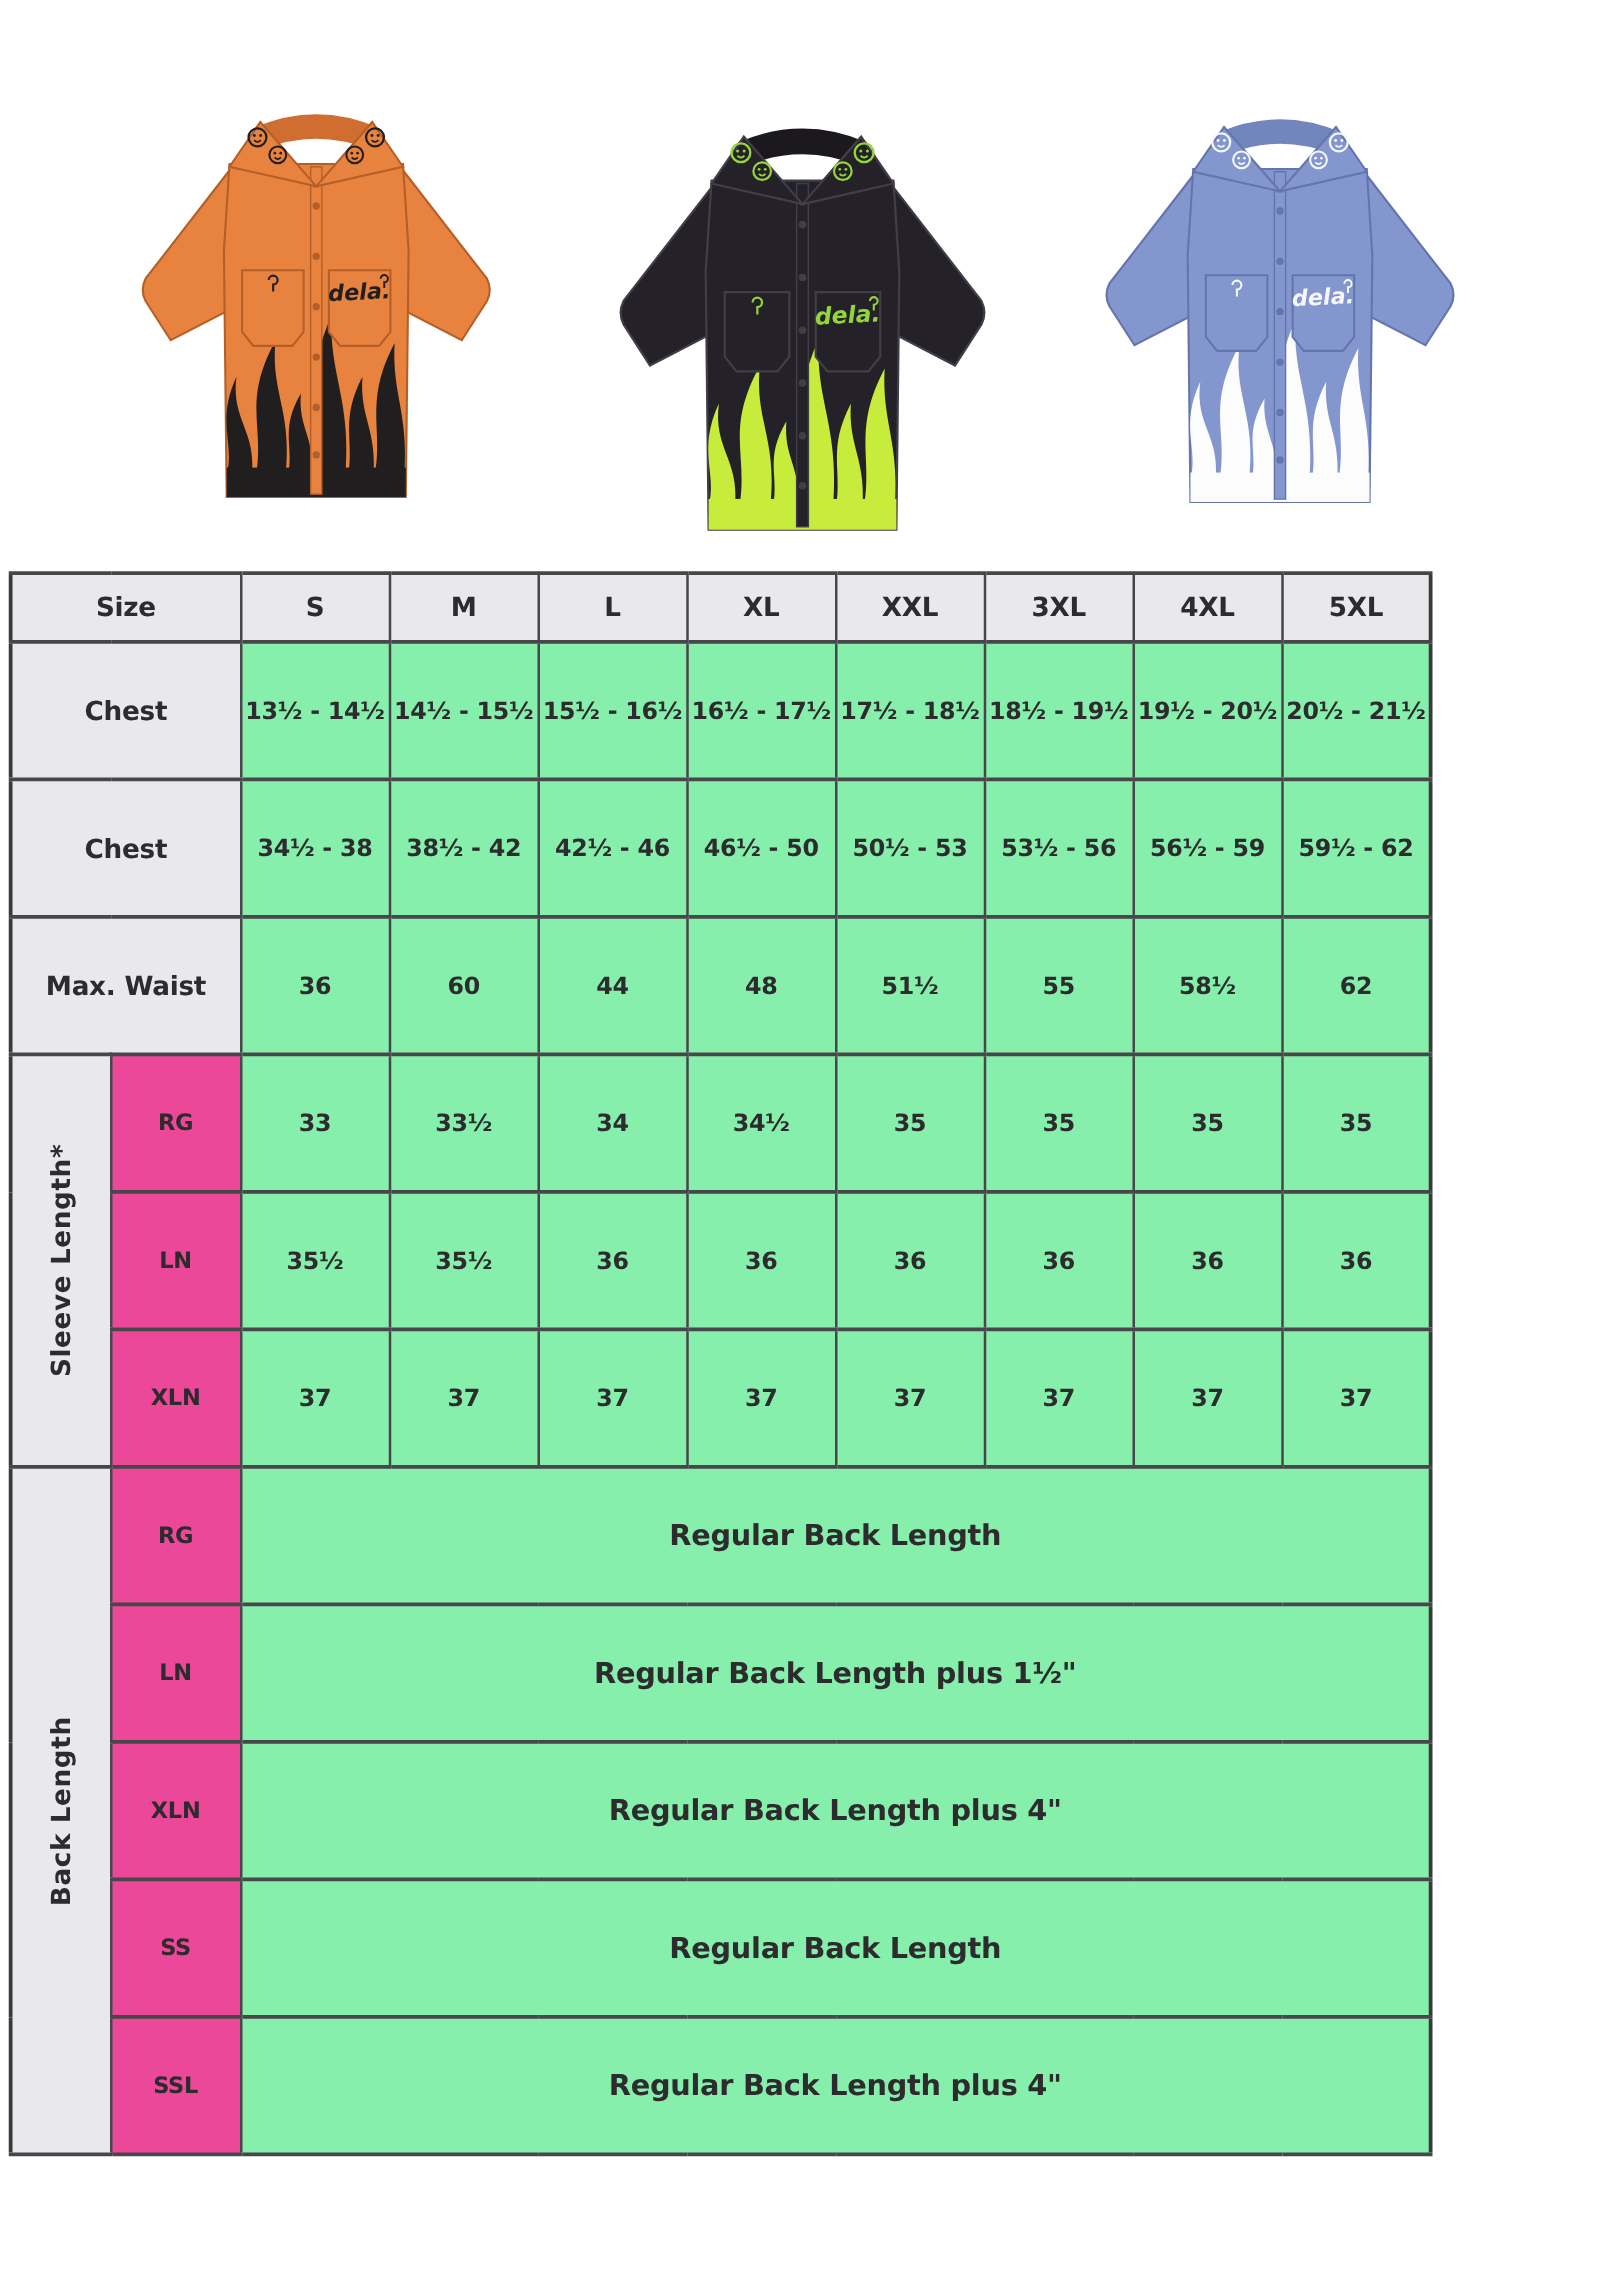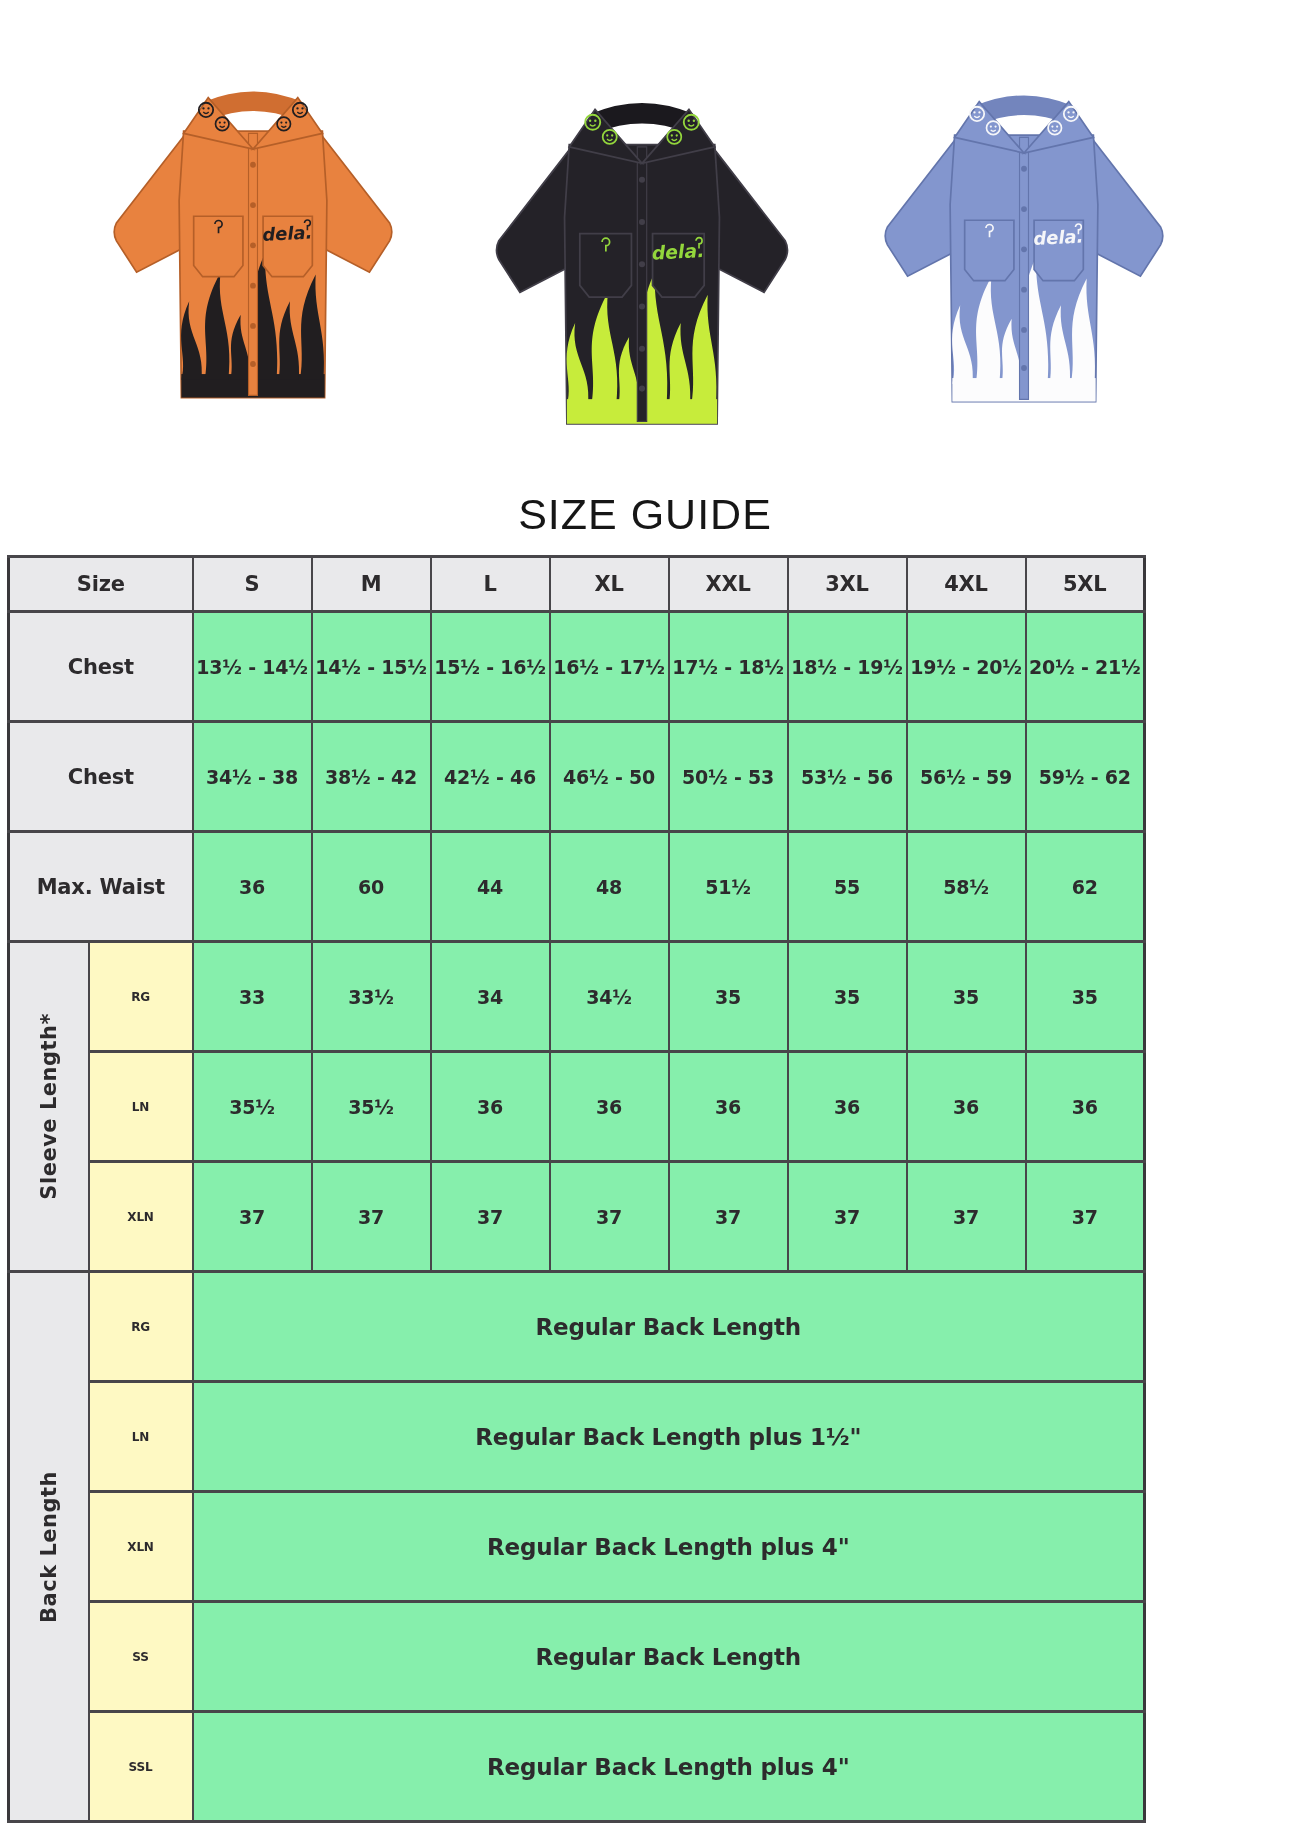--- a/index.html
+++ b/index.html
@@ -19,21 +19,21 @@
              border:3px solid #3a383b;background:#ffffff;}
   table.size td{border:2px solid #48464a;border-top-width:3px;border-bottom-width:3px;
                 text-align:center;vertical-align:middle;padding:0;
                 font-weight:bold;letter-spacing:-0.2px;}
   tr.rh{height:110px;}
   tr.r-hdr{height:55px;}
   td.g{background:#e9e9eb;}
   td.lab{font-size:21px;}
   td.ch{font-size:21px;}
   td.v{font-size:19px;background:#86efac;}
-  td.sub{font-size:12px;background:#fef9c3;}
+  td.sub{font-size:18px;background:#ec4899;}
   td.rot{background:#e9e9eb;}
   td.rot .vtext{writing-mode:vertical-rl;transform:rotate(180deg);margin:0 auto;
                 font-size:21px;letter-spacing:0.5px;}
   td.span{font-size:23px;}
 </style>
 </head>
 <body>
 
 <div class="page">
 
@@ -99,21 +99,20 @@
       <use href="#workshirt"></use>
     </svg>
     <svg class="shirt shirt-2" viewBox="0 0 300 310" style="--body: #242228; --shade: #1B191E; --line: #413E48; --flame: #C7EC3B; --print: #93D63C;">
       <use href="#workshirt"></use>
     </svg>
     <svg class="shirt shirt-3" viewBox="0 0 300 310" style="--body: #8396CE; --shade: #7385BD; --line: #6375AC; --flame: #FCFCFD; --print: #F5F6F9;">
       <use href="#workshirt"></use>
     </svg>
   </div>
 
-  <h1 class="title">SIZE GUIDE</h1>
 
   <table class="size">
     <colgroup>
       <col style="width:80px">
         <col style="width:104px">
       <col>
         <col>
         <col>
         <col>
         <col>

